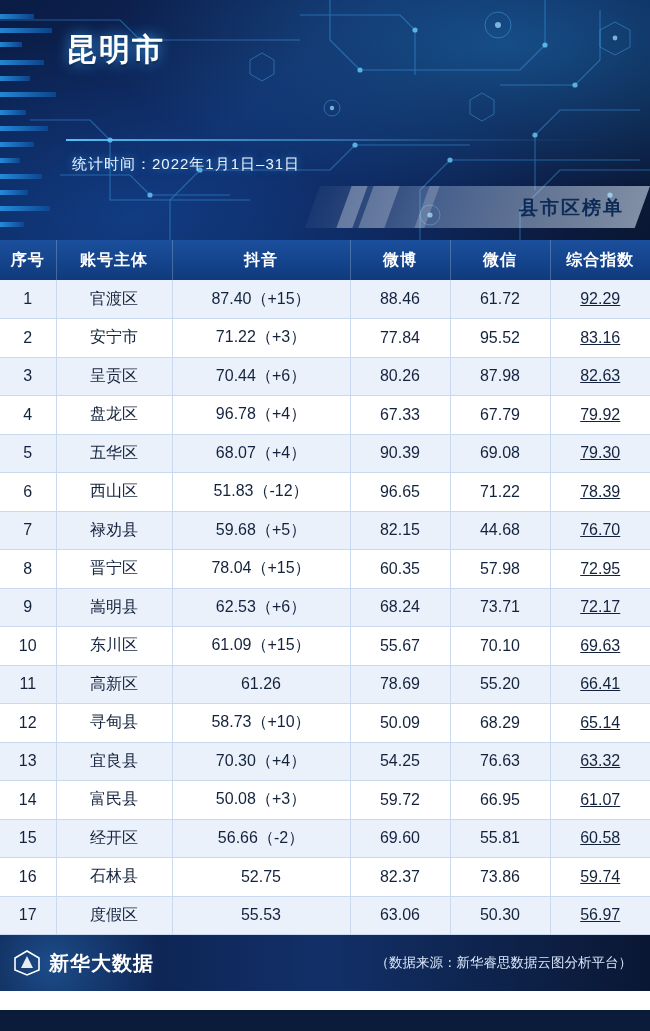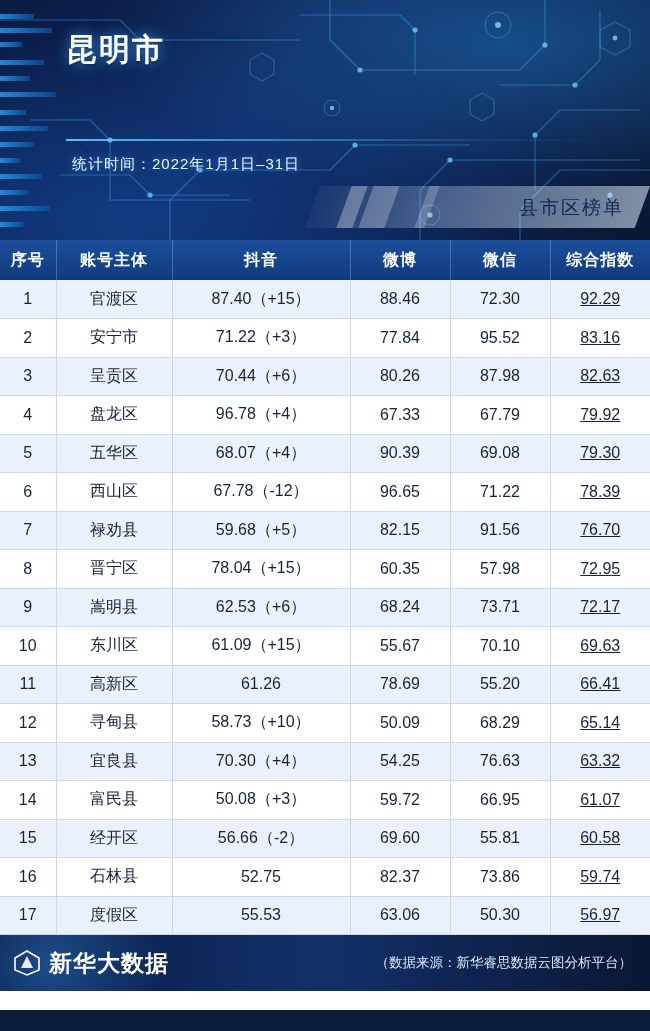--- a/index.html
+++ b/index.html
@@ -61,21 +61,21 @@
   .ribbon {
     position: absolute; right: 0; top: 186px; width: 330px; height: 42px; z-index: 5;
     background: linear-gradient(90deg, rgba(255,255,255,0.04) 0%, rgba(200,225,255,0.30) 35%, rgba(225,240,255,0.55) 100%);
     transform: skewX(-20deg);
     transform-origin: right top;
   }
   .ribbon-slices { position: absolute; right: 0; top: 186px; height: 42px; z-index: 6; }
   .slice { position: absolute; top: 0; height: 42px; background: rgba(255,255,255,0.55); transform: skewX(-20deg); }
   .cat-label {
     position: absolute; right: 26px; top: 195px; z-index: 7;
-    font-size: 19px; font-weight: normal; color: #0d2b57; letter-spacing: 2px;
+    font-size: 19px; font-weight: bold; color: #0d2b57; letter-spacing: 2px;
   }
 
   
   .table-area { position: relative; background: #6d28d9; }
   table { width: 650px; border-collapse: collapse; table-layout: fixed; }
   thead th {
     background: linear-gradient(180deg,#1b4f9c,#0f3a7d);
     color: #ffffff; font-size: 16px; font-weight: bold;
     height: 40px; letter-spacing: 1px;
     border-right: 1px solid rgba(255,255,255,0.22);
@@ -101,21 +101,21 @@
     position: relative; height: 56px;
     background: linear-gradient(90deg,#0a1c44 0%,#123068 50%,#0a1733 100%);
     display: flex; align-items: center; justify-content: space-between;
     padding: 0 18px 0 14px;
     overflow: hidden;
   }
   .brand { display: flex; align-items: center; gap: 9px; z-index: 3; }
   .brand-mark {
     width: 26px; height: 26px; position: relative;
   }
-  .brand-text { color: #ffffff; font-size: 23px; font-weight: bold; letter-spacing: 1px; }
+  .brand-text { color: #ffffff; font-size: 20px; font-weight: bold; letter-spacing: 1px; }
   .source { color: #dbe8fb; font-size: 13.5px; z-index: 3; }
   .footer-glow {
     position: absolute; left: -20px; top: -30px; width: 230px; height: 120px;
     background: radial-gradient(circle at 30% 50%, rgba(60,160,255,0.35), rgba(60,160,255,0) 65%);
   }
 </style>
 </head>
 <body>
 
 <div class="page">
@@ -217,21 +217,21 @@
           <th>微信</th>
           <th>综合指数</th>
         </tr>
       </thead>
       <tbody>
         <tr>
           <td>1</td>
           <td>官渡区</td>
           <td>87.40（+15）</td>
           <td>88.46</td>
-          <td>72.30</td>
+          <td>61.72</td>
           <td>92.29</td>
         </tr>
         <tr>
           <td>2</td>
           <td>安宁市</td>
           <td>71.22（+3）</td>
           <td>77.84</td>
           <td>95.52</td>
           <td>83.16</td>
         </tr>
@@ -255,31 +255,31 @@
           <td>5</td>
           <td>五华区</td>
           <td>68.07（+4）</td>
           <td>90.39</td>
           <td>69.08</td>
           <td>79.30</td>
         </tr>
         <tr>
           <td>6</td>
           <td>西山区</td>
-          <td>67.78（-12）</td>
+          <td>51.83（-12）</td>
           <td>96.65</td>
           <td>71.22</td>
           <td>78.39</td>
         </tr>
         <tr>
           <td>7</td>
           <td>禄劝县</td>
           <td>59.68（+5）</td>
           <td>82.15</td>
-          <td>91.56</td>
+          <td>44.68</td>
           <td>76.70</td>
         </tr>
         <tr>
           <td>8</td>
           <td>晋宁区</td>
           <td>78.04（+15）</td>
           <td>60.35</td>
           <td>57.98</td>
           <td>72.95</td>
         </tr>

